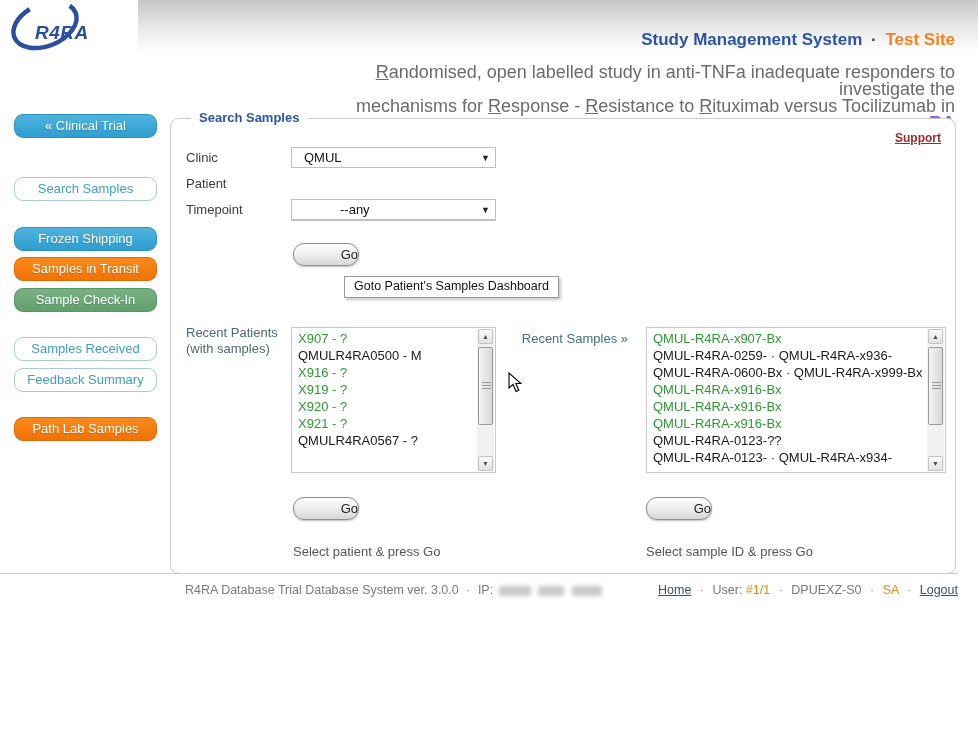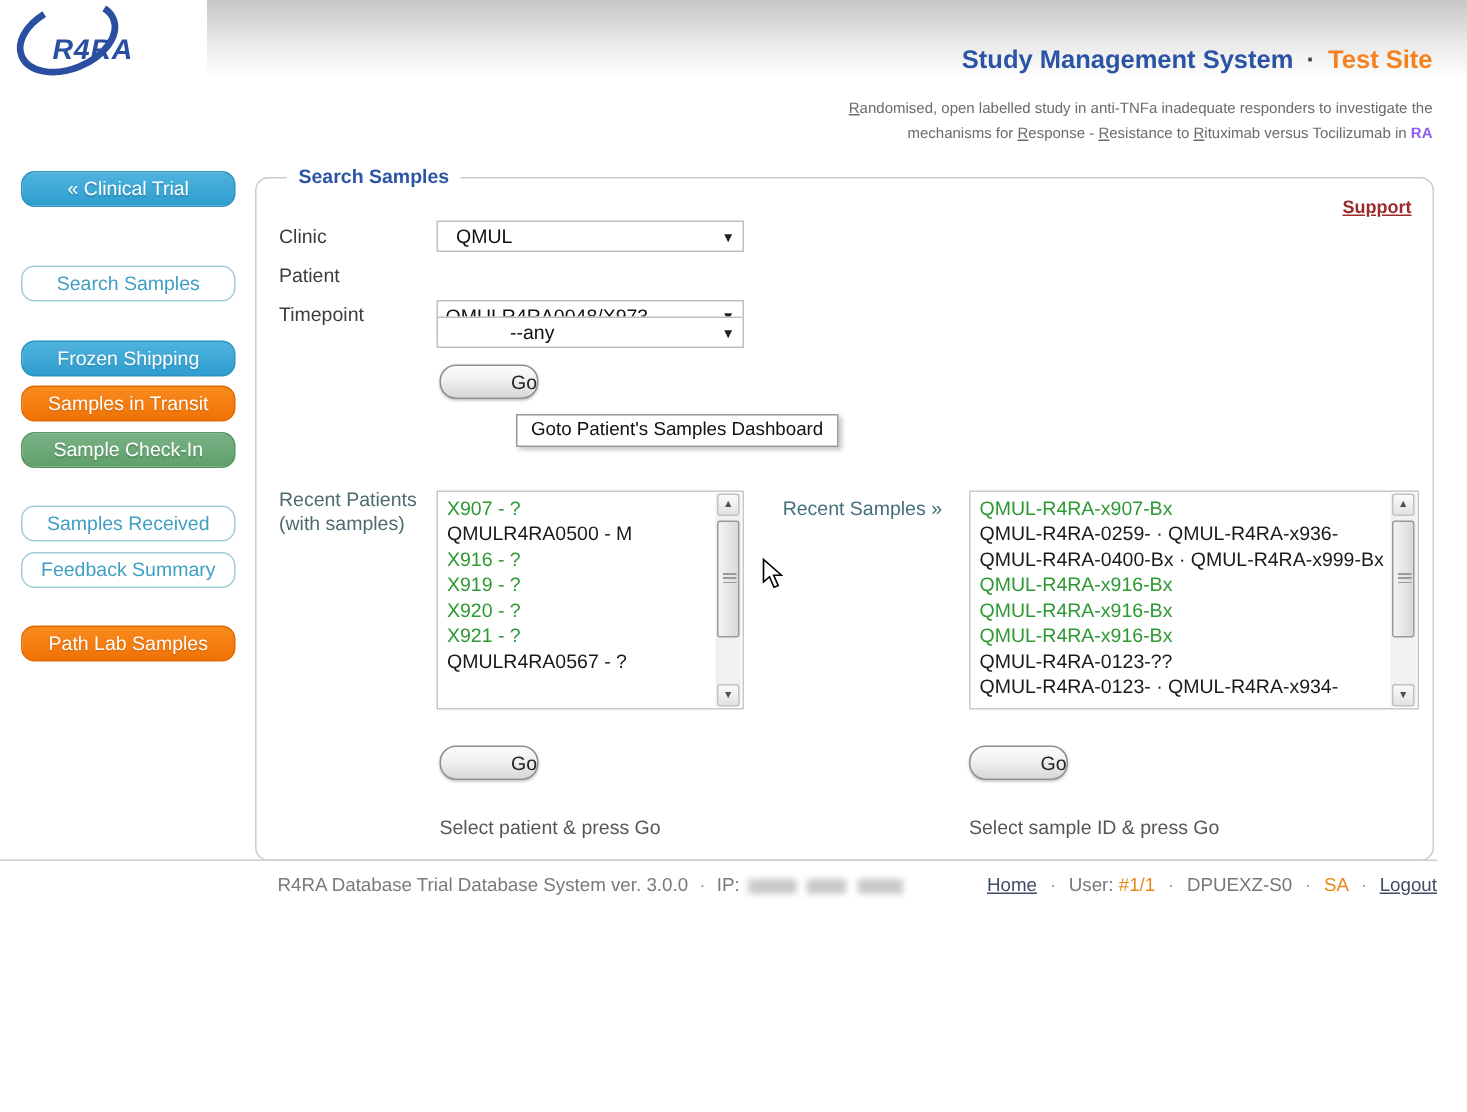--- a/index.html
+++ b/index.html
@@ -8,21 +8,21 @@
 
   
   .header-grad { position:absolute; left:0; top:0; width:978px; height:52px;
     background:linear-gradient(to bottom,#c6c6c6 0%,#e9e9e9 55%,#ffffff 100%); }
   .logo-box { position:absolute; left:0; top:0; width:138px; height:56px; background:#fff; cursor:pointer; }
   .title-line { position:absolute; top:30px; right:23px; font-size:17px; font-weight:bold; white-space:nowrap; }
   .title-main { color:#2b55a4; }
   .title-sep { color:#444; margin:0 4px; }
   .title-site { color:#f6821f; }
   .descr { position:absolute; top:64px; right:23px; width:600px; text-align:right;
-    font-size:10px; line-height:17px; color:#6b6b6b; }
+    font-size:18px; line-height:17px; color:#6b6b6b; }
   .descr .u { text-decoration:underline; }
   .descr .b { font-weight:bold; color:#8b5cf6; }
 
   
   .btn-side { position:absolute; left:14px; width:143px; height:24px; border-radius:9px;
     font-size:13px; text-align:center; line-height:22px; cursor:pointer; }
   .btn-blue   { background:linear-gradient(#4fb3de,#2e9dcf); color:#fff; border:1px solid #2c94c2; text-shadow:0 1px 1px rgba(0,0,0,0.18); }
   .btn-orange { background:linear-gradient(#f98a1d,#f07206); color:#fff; border:1px solid #e06a00; text-shadow:0 1px 1px rgba(0,0,0,0.18); }
   .btn-green  { background:linear-gradient(#7ab185,#5fa06b); color:#fff; border:1px solid #579562; text-shadow:0 1px 1px rgba(0,0,0,0.18); }
   .btn-outline{ background:#fff; color:#3f9fc4; border:1px solid #a5cbda; }
@@ -124,21 +124,21 @@
       <span class="arr">▼</span>
     </div>
 
     <div class="frm-label" style="top:57px;">Patient</div>
     <div class="sel" style="top:54px;margin-top:27px;">
       <span>QMULR4RA0048/X973</span>
       <span class="arr">▼</span>
     </div>
 
     <div class="frm-label" style="top:83px;">Timepoint</div>
-    <div class="sel" style="top:92px;padding-left:48px;">
+    <div class="sel" style="top:80px;padding-left:48px;">
       <span>--any</span>
       <span class="arr">▼</span>
     </div>
 
     <div class="go-btn" style="left:122px; top:124px;">Go</div>
     <div class="tooltip">Goto Patient's Samples Dashboard</div>
 
     <svg class="cursor-icn" viewBox="0 0 14 21">
       <path d="M1,1 L1,16 L5,12.5 L8,19.5 L10.8,18.3 L7.8,11.5 L13,11.5 Z" fill="#fff" stroke="#000" stroke-width="1.1"></path>
     </svg>
@@ -166,21 +166,21 @@
         <div class="sbtn dn">▼</div>
       </div>
     </div>
 
     <div class="samples-label">Recent Samples »</div>
 
     <div class="listbox" style="left:475px; top:208px; width:300px;">
       <div class="list-inner">
           <div class="list-item green">QMUL-R4RA-x907-Bx</div>
           <div class="list-item">QMUL-R4RA-0259- · QMUL-R4RA-x936-</div>
-          <div class="list-item">QMUL-R4RA-0400-Bx · QMUL-R4RA-x999-Bx</div>
+          <div class="list-item">QMUL-R4RA-0600-Bx · QMUL-R4RA-x999-Bx</div>
           <div class="list-item green">QMUL-R4RA-x916-Bx</div>
           <div class="list-item green">QMUL-R4RA-x916-Bx</div>
           <div class="list-item green">QMUL-R4RA-x916-Bx</div>
           <div class="list-item">QMUL-R4RA-0123-??</div>
           <div class="list-item">QMUL-R4RA-0123- · QMUL-R4RA-x934-</div>
         </div>
       <div class="sbar">
         <div class="sbtn up">▲</div>
         <div class="sthumb">
             <div class="sgrip"></div>

